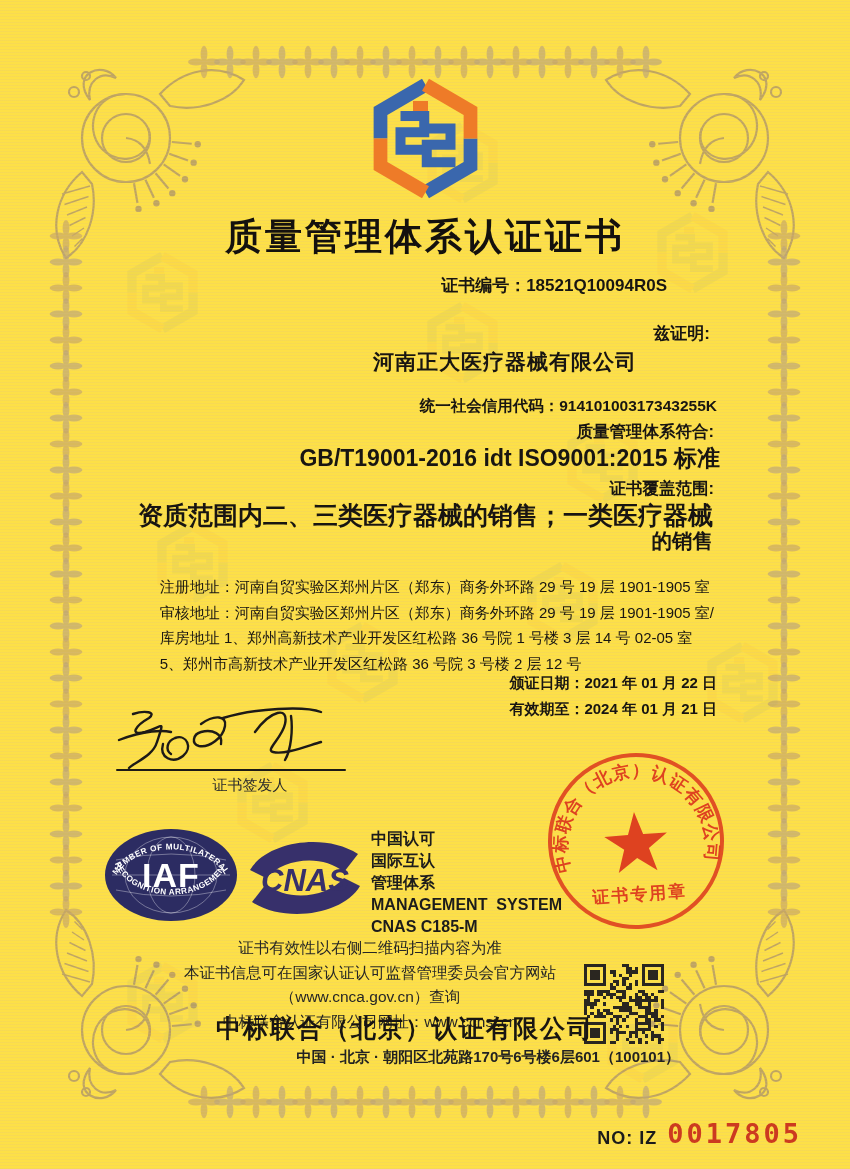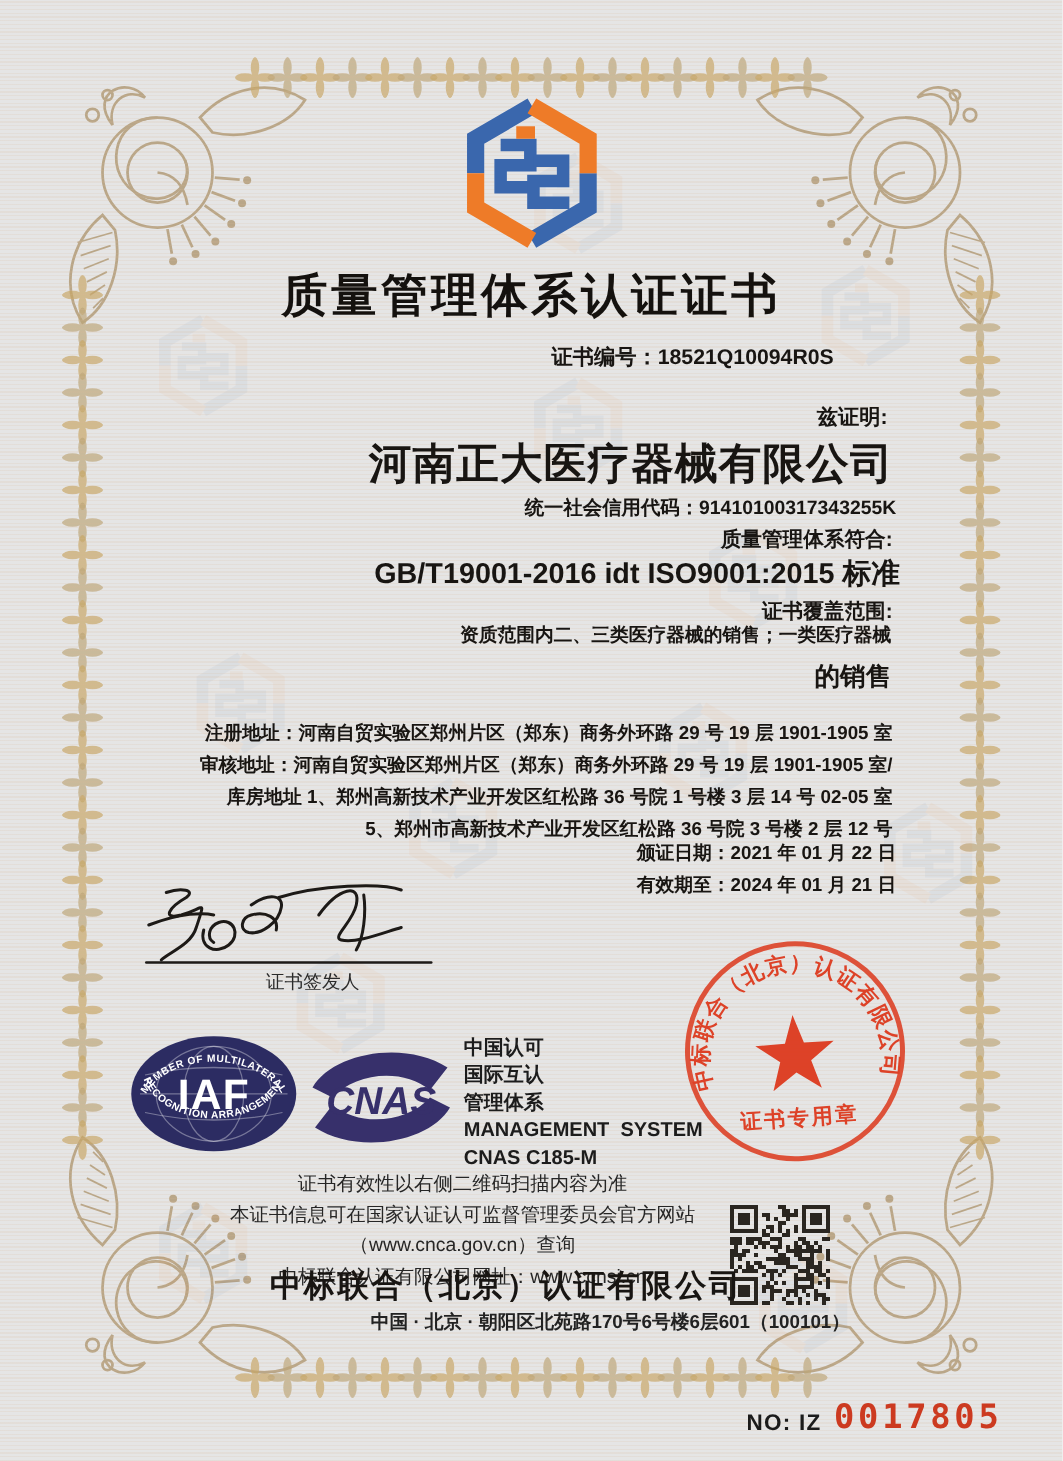--- a/index.html
+++ b/index.html
@@ -1,41 +1,41 @@
 <!DOCTYPE html>
 <html><head>
 <meta charset="utf-8">
 <style>
   html,body{margin:0;padding:0;}
   .page{
     position:relative;width:850px;height:1169px;overflow:hidden;
-    background:#e5e5e5;
+    background:#fde047;
     font-family:"Liberation Sans","DejaVu Sans",sans-serif;
     color:#181512;
   }
   .page::before{
     content:"";position:absolute;inset:0;pointer-events:none;
     background:repeating-linear-gradient(0deg, rgba(216,183,150,.16) 0 1px, rgba(255,255,255,0) 1px 3px);
     z-index:5;
   }
   .abs{position:absolute;}
   #decor{position:absolute;left:0;top:0;z-index:1;pointer-events:none;}
   .z{z-index:10;}
   .mainlogo{left:363px;top:76px;}
   .title{top:212px;left:0;width:850px;text-align:center;font-size:37px;font-weight:700;letter-spacing:3px;color:#14110e;}
   .certno{top:274px;right:183px;font-size:17px;font-weight:700;}
   .certify{top:322px;right:140px;font-size:17px;font-weight:700;}
-  .company{top:348px;left:290px;width:430px;text-align:center;font-size:34px;font-weight:700;letter-spacing:1px;}
+  .company{top:348px;left:290px;width:430px;text-align:center;font-size:21px;font-weight:700;letter-spacing:1px;}
   .credit{top:396px;right:133px;font-size:15.5px;font-weight:700;}
   .conform{top:421px;right:136px;font-size:16.5px;font-weight:700;}
   .standard{top:443px;right:130px;font-size:23px;font-weight:700;}
   .scopelabel{top:478px;right:136px;font-size:16.5px;font-weight:700;}
-  .scope1{top:499px;right:137px;font-size:15px;font-weight:700;}
+  .scope1{top:499px;right:137px;font-size:25px;font-weight:700;}
   .scope2{top:527px;right:137px;font-size:20.5px;font-weight:700;}
-  .addresses{top:574px;right:136px;text-align:right;font-size:15px;font-weight:700;line-height:25.5px;}
+  .addresses{top:574px;right:136px;text-align:left;font-size:15px;font-weight:400;line-height:25.5px;}
   .dates{top:670px;right:133px;text-align:right;font-size:15px;font-weight:700;line-height:26px;}
   .signature-svg{left:105px;top:696px;}
   .signerlabel{left:165px;top:776px;width:170px;text-align:center;font-size:15px;color:#2b2b2b;}
   .stamp-svg{left:543px;top:748px;transform:rotate(-4deg);opacity:.95;z-index:11;}
   .iaf-svg{left:102px;top:826px;}
   .cnas-svg{left:246px;top:834px;}
   .accred{left:371px;top:828px;font-size:16px;font-weight:600;line-height:22px;color:#1c1c1c;}
   .accred div{white-space:pre;}
   .notes{left:120px;top:936px;width:500px;text-align:center;font-size:15.5px;color:#262626;font-weight:400;line-height:24.5px;}
   .qr-svg{left:584px;top:964px;}

